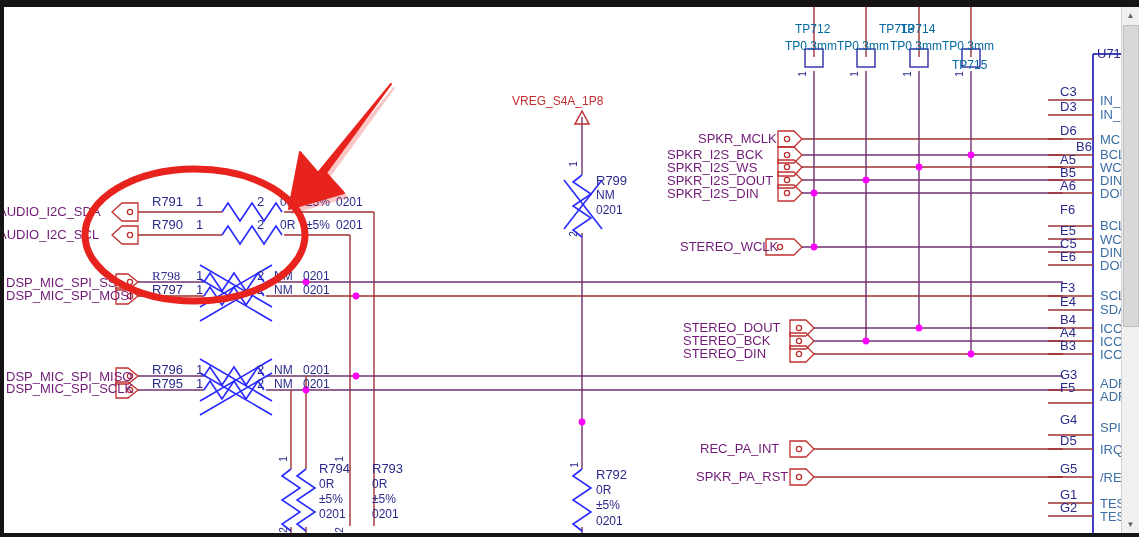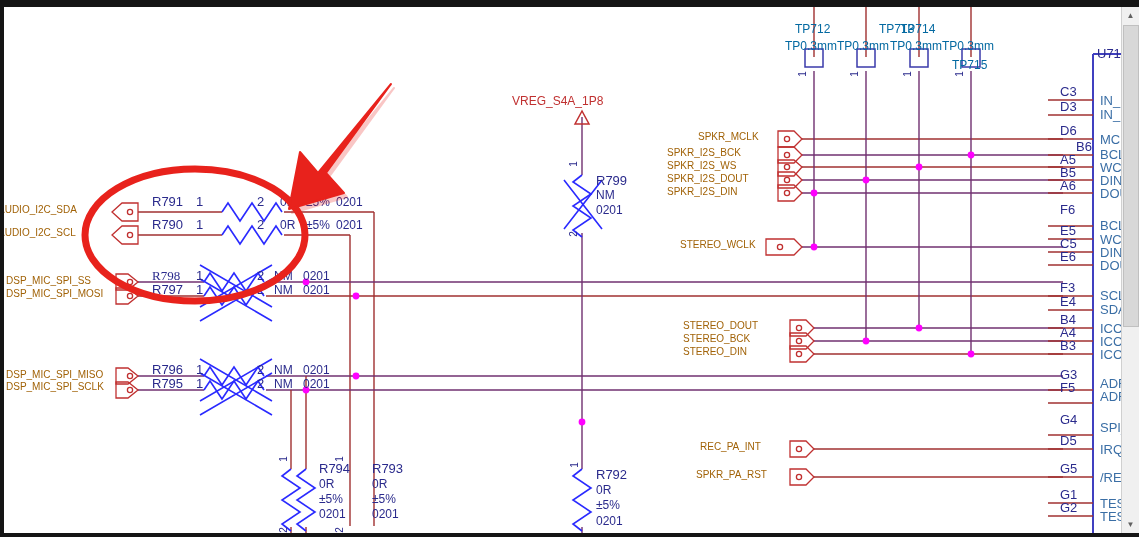--- a/index.html
+++ b/index.html
@@ -54,21 +54,21 @@
     z-index: 40;
   }
   
   svg.sch { position:absolute; left:0; top:0; }
   .lbl {
     position: absolute;
     font-family: "Liberation Sans", sans-serif;
     white-space: nowrap;
     line-height: 1;
   }
-  .net-lbl { font-size: 10px; color: #a16207; }
+  .net-lbl { font-size: 13px; color: #701a75; }
   .ref { font-size: 13px; color: #2a2a8c; }
   .val { font-size: 12px; color: #2a2a8c; }
   .pinnum { font-size: 13px; color: #2a2a8c; }
   .pinname { font-size: 13px; color: #3a6ea5; }
   .pindesig { font-size: 13px; color: #2a2a8c; }
   .tp-lbl { font-size: 12px; color: #0369a1; }
   .power-lbl { font-size: 12px; color: #c03030; }
   .udes { font-size: 13px; color: #2a2a8c; }
   .tiny-num { font-size: 10px; color: #2a2a8c; }
   

